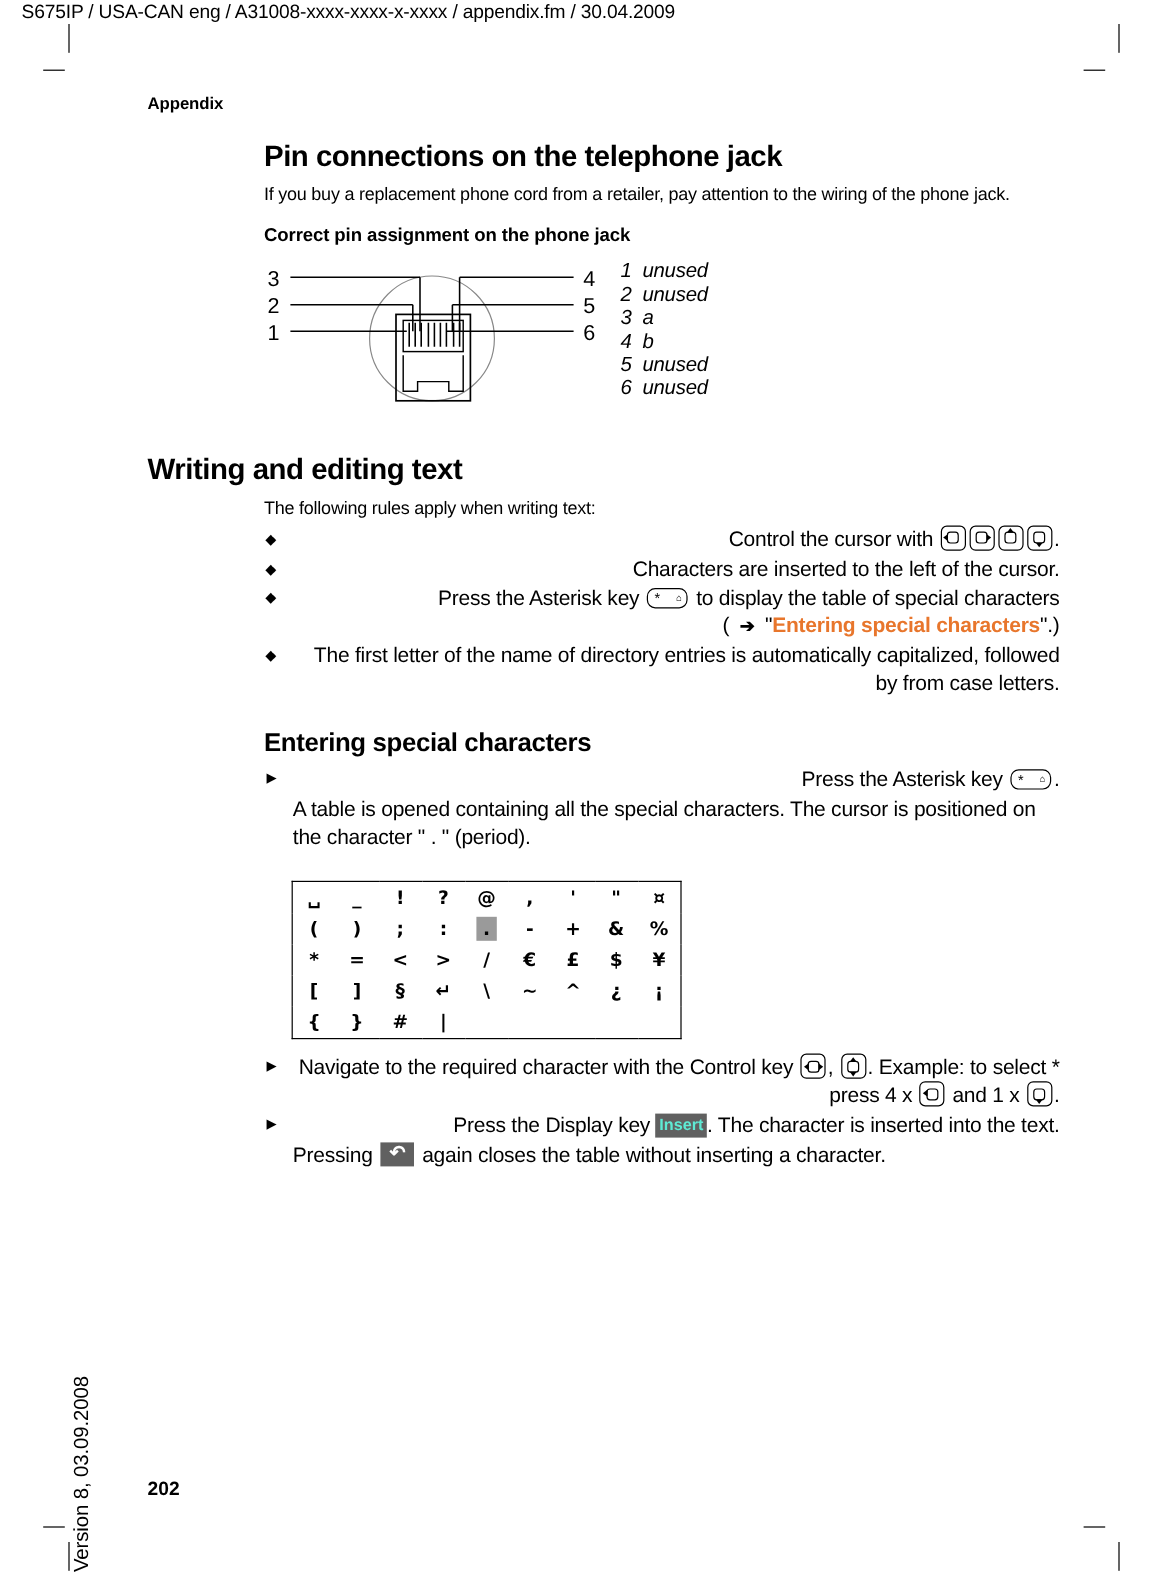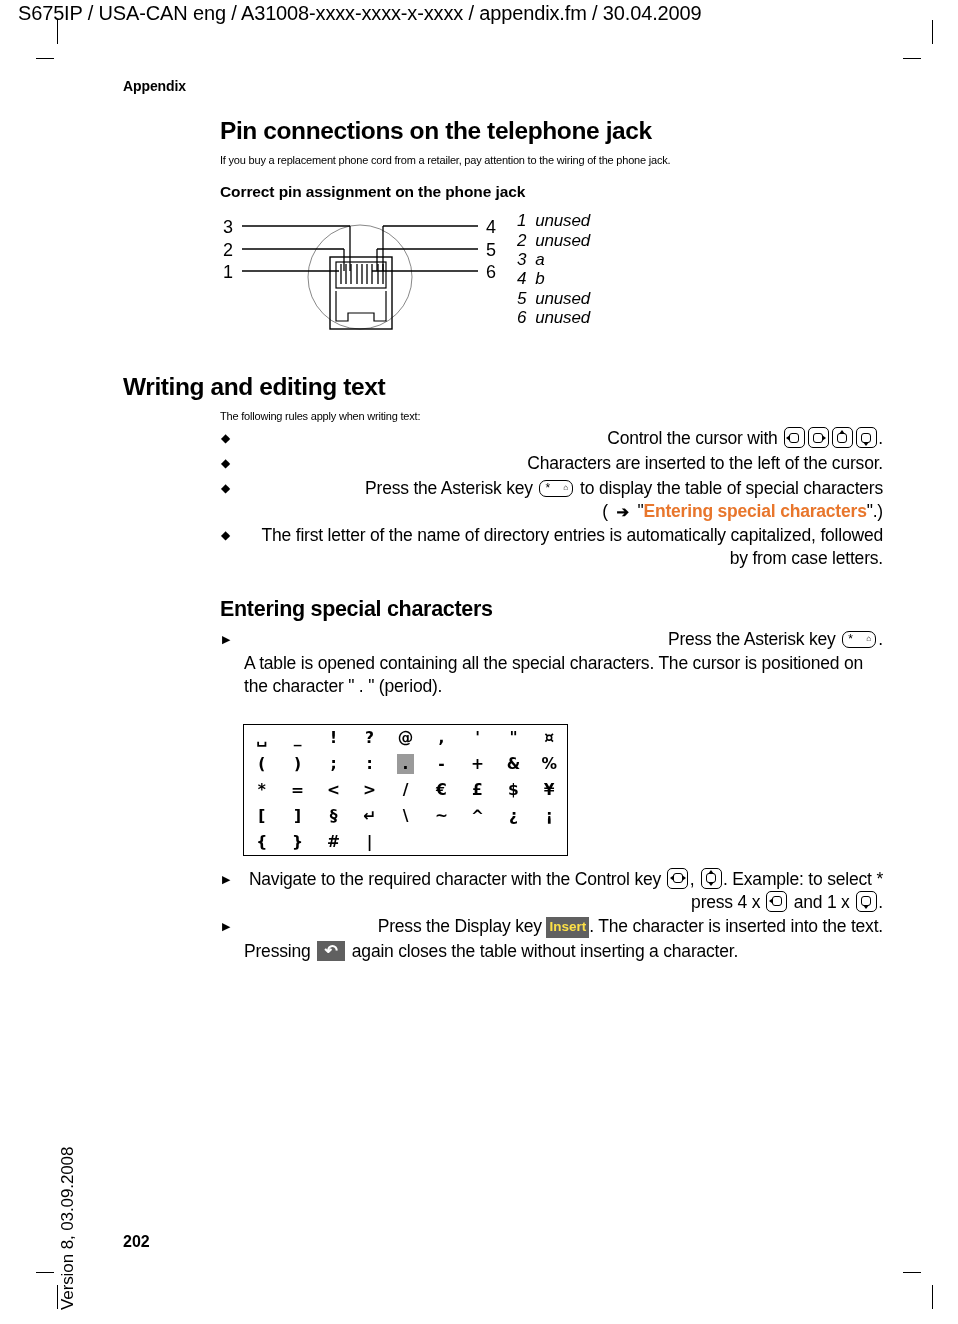--- a/index.html
+++ b/index.html
@@ -14,21 +14,21 @@
     font-family: "Liberation Sans", sans-serif;
     color: #000000;
     overflow: hidden;
   }
 
   
   .prod-header {
     position: absolute;
     left: 18px;
     top: 2px;
-    font-size: 20px;
+    font-size: 16px;
     letter-spacing: -0.15px;
     white-space: nowrap;
   }
 
   
   .crop-v {
     position: absolute;
     width: 1px;
     background: #000;
   }
@@ -95,21 +95,21 @@
     letter-spacing: -0.3px;
     line-height: 1.1;
   }
   h3.minor-title {
     font-size: 15.5px;
     font-weight: bold;
     margin: 0 0 8px 0;
     letter-spacing: -0.1px;
   }
   p.para {
-    font-size: 11px;
+    font-size: 15px;
     line-height: 1.30;
     margin: 0 0 4px 0;
     letter-spacing: -0.2px;
   }
 
   .gap-lg { height: 40px; }
   .gap-md { height: 26px; }
   .gap-sm { height: 12px; }
 
   
@@ -230,21 +230,21 @@
     top: 50%;
     transform: translateY(-50%);
     font-size: 8px;
     line-height: 1;
   }
 
   
   .key-display {
     display: inline-block;
     background: #606060;
-    color: #fde047;
+    color: #5eead4;
     font-weight: bold;
     font-size: 13.5px;
     line-height: 1;
     padding: 3px 3px 4px 3px;
     vertical-align: 1px;
     letter-spacing: 0;
   }
   .key-back {
     display: inline-block;
     background: #606060;

